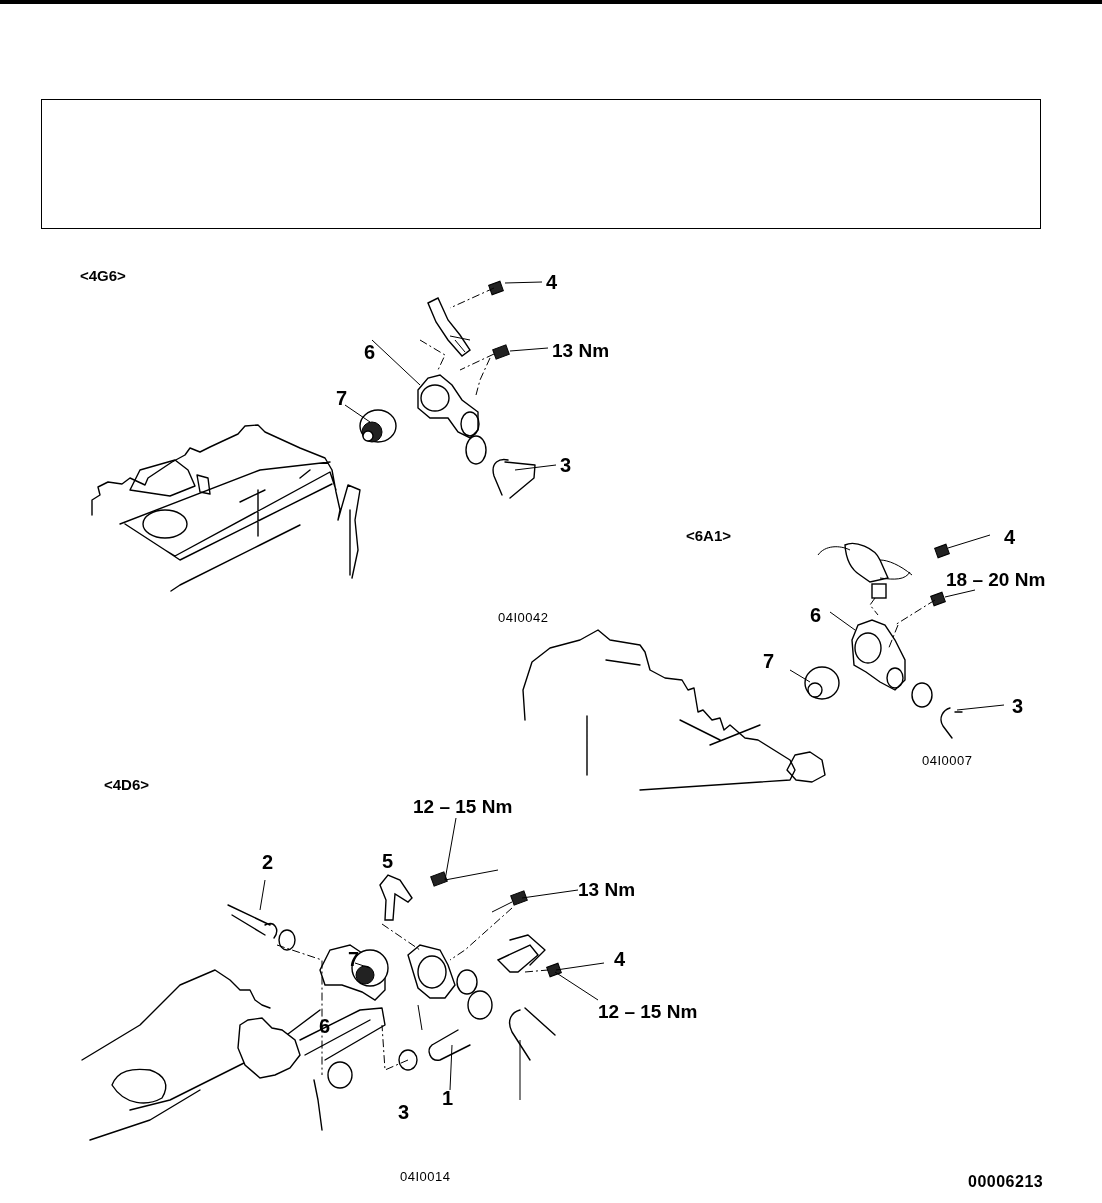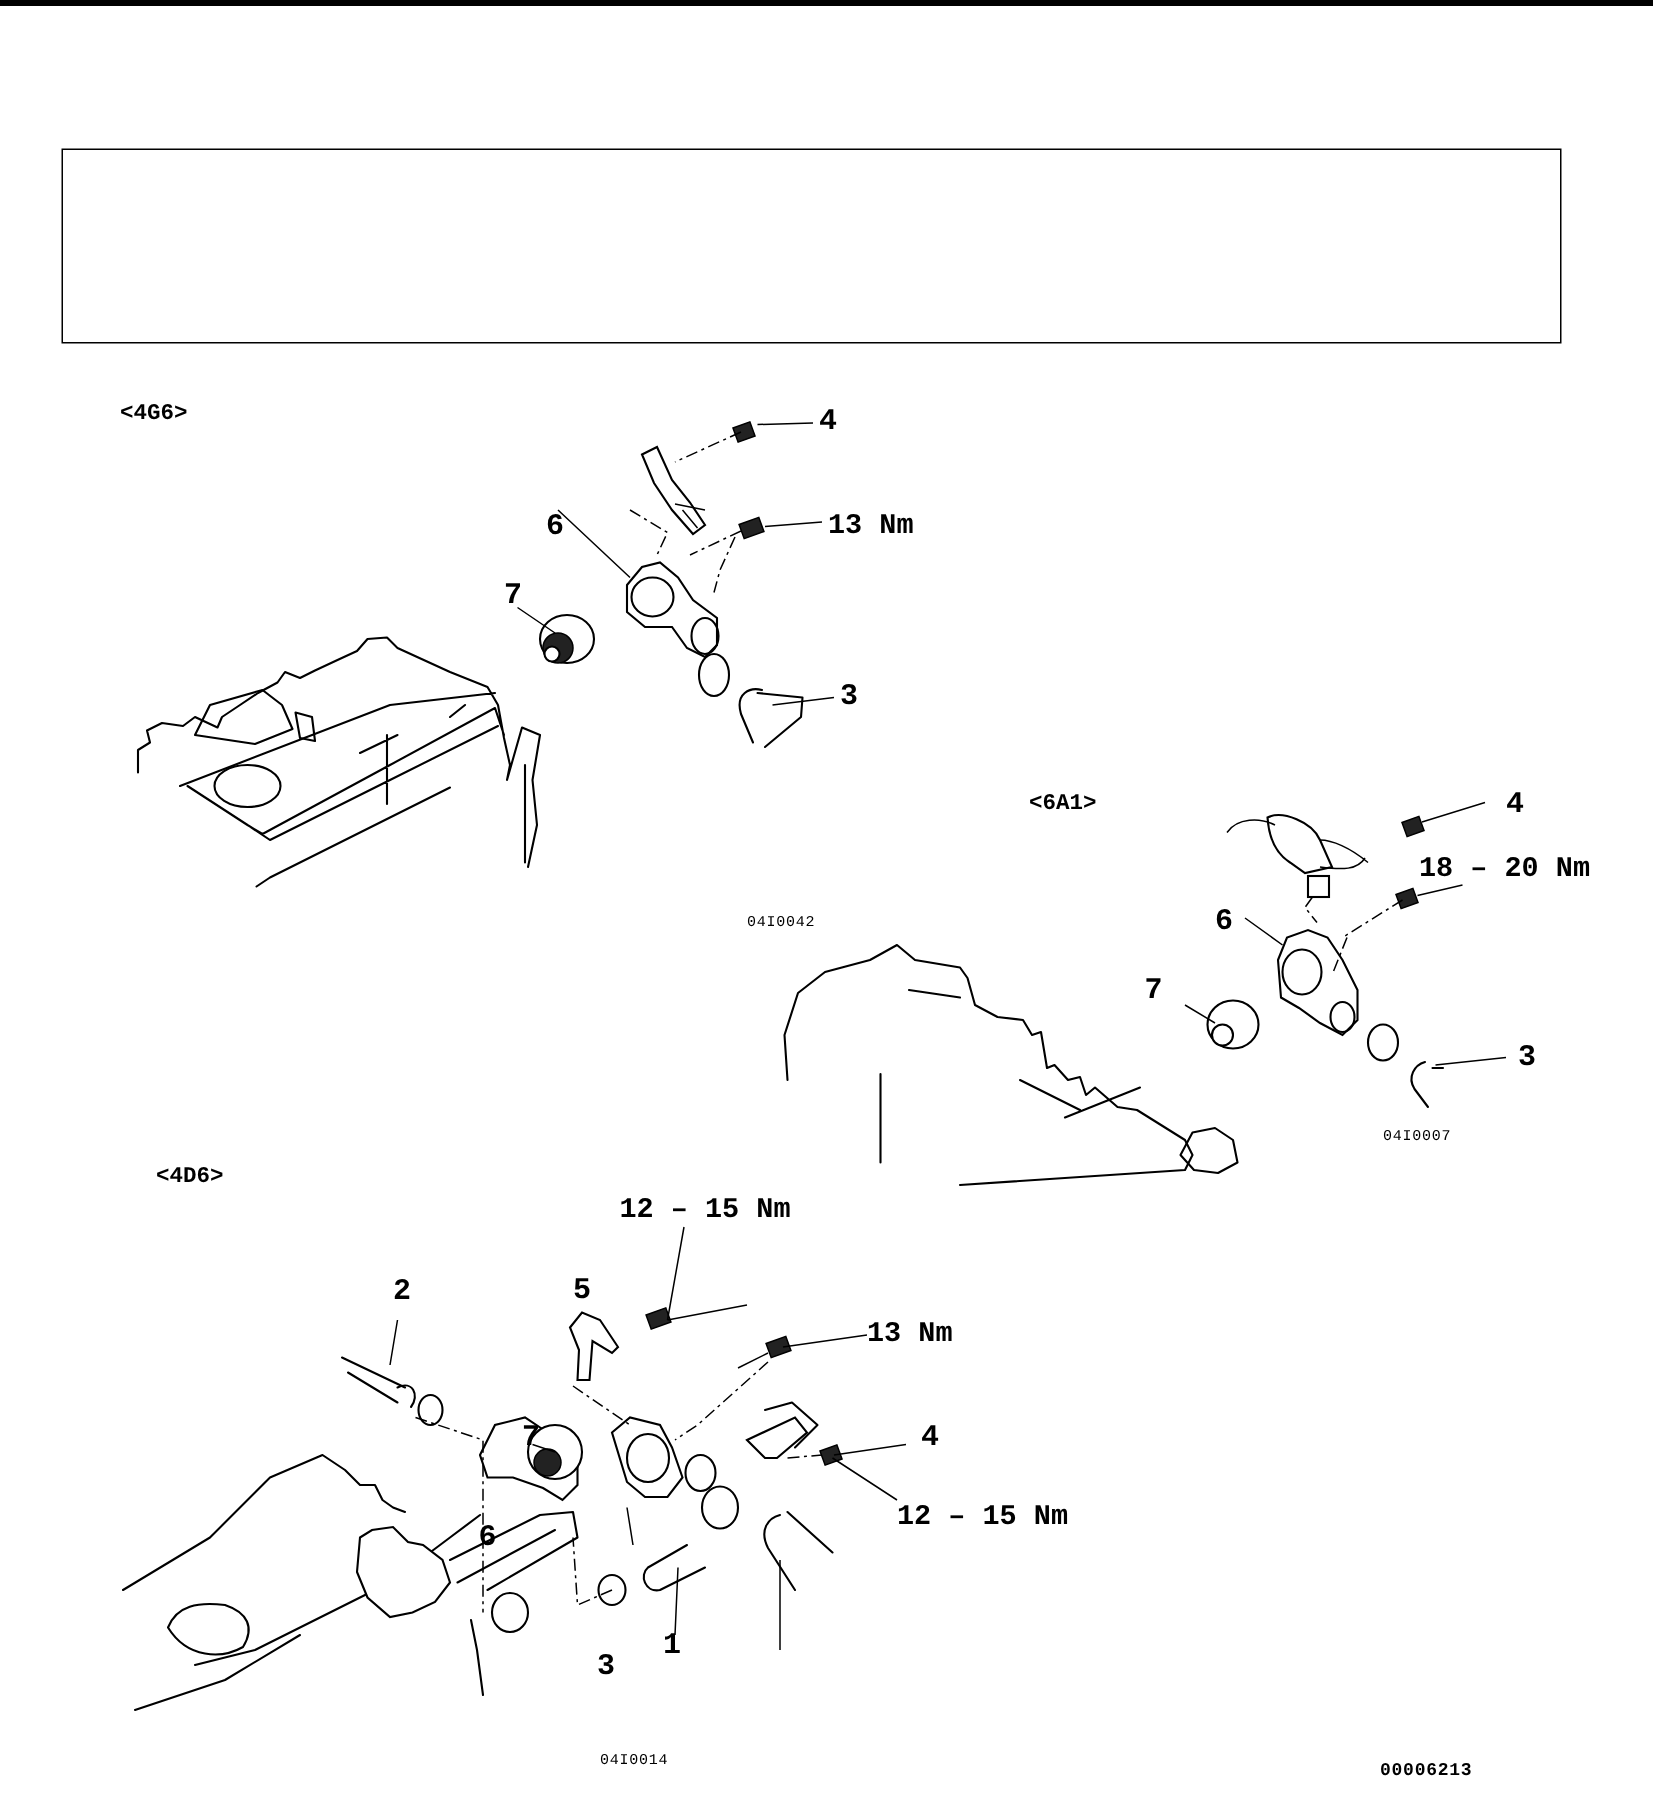--- a/index.html
+++ b/index.html
@@ -7,26 +7,26 @@
          font-family: "Liberation Sans", sans-serif; color: #000; }
   .top-rule { position: absolute; left: 0; top: 0; width: 1102px; height: 4px; background: #000; }
   .header-box { position: absolute; left: 41px; top: 99px; width: 1000px; height: 130px;
                 border: 1.5px solid #000; box-sizing: border-box; }
   svg.art { position: absolute; left: 0; top: 0; width: 1102px; height: 1203px; }
   svg.art .ln { fill: none; stroke: #000; stroke-width: 1.4; stroke-linecap: round; stroke-linejoin: round; }
   svg.art .thin { fill: none; stroke: #000; stroke-width: 1; }
   svg.art .dash { fill: none; stroke: #000; stroke-width: 1; stroke-dasharray: 8 3 2 3; }
   svg.art .part { fill: #fff; stroke: #000; stroke-width: 1.4; }
   svg.art .dark { fill: #222; stroke: #000; stroke-width: 1; }
-  .lbl { position: absolute; font-weight: bold; white-space: nowrap; line-height: 1; font-family: Liberation Mono, monospace; }
+  .lbl { position: absolute; font-weight: bold; white-space: nowrap; line-height: 1; }
   .variant { font-size: 15px; }
   .num { font-size: 20px; }
   .torque { font-size: 19px; }
-  .code { font-size: 10px; font-weight: normal; letter-spacing: 0.5px; text-align: center; }
-  .code-b { font-size: 12px; font-weight: bold; letter-spacing: 0.5px; }
+  .code { font-size: 13px; font-weight: normal; letter-spacing: 0.5px; text-align: center; }
+  .code-b { font-size: 16px; font-weight: bold; letter-spacing: 0.5px; margin-left: 48px; }
 </style>
 </head>
 <body>
 
 <div class="top-rule"></div>
 <div class="header-box"></div>
 
 <svg class="art" viewBox="0 0 1102 1203">
 
   <g>

